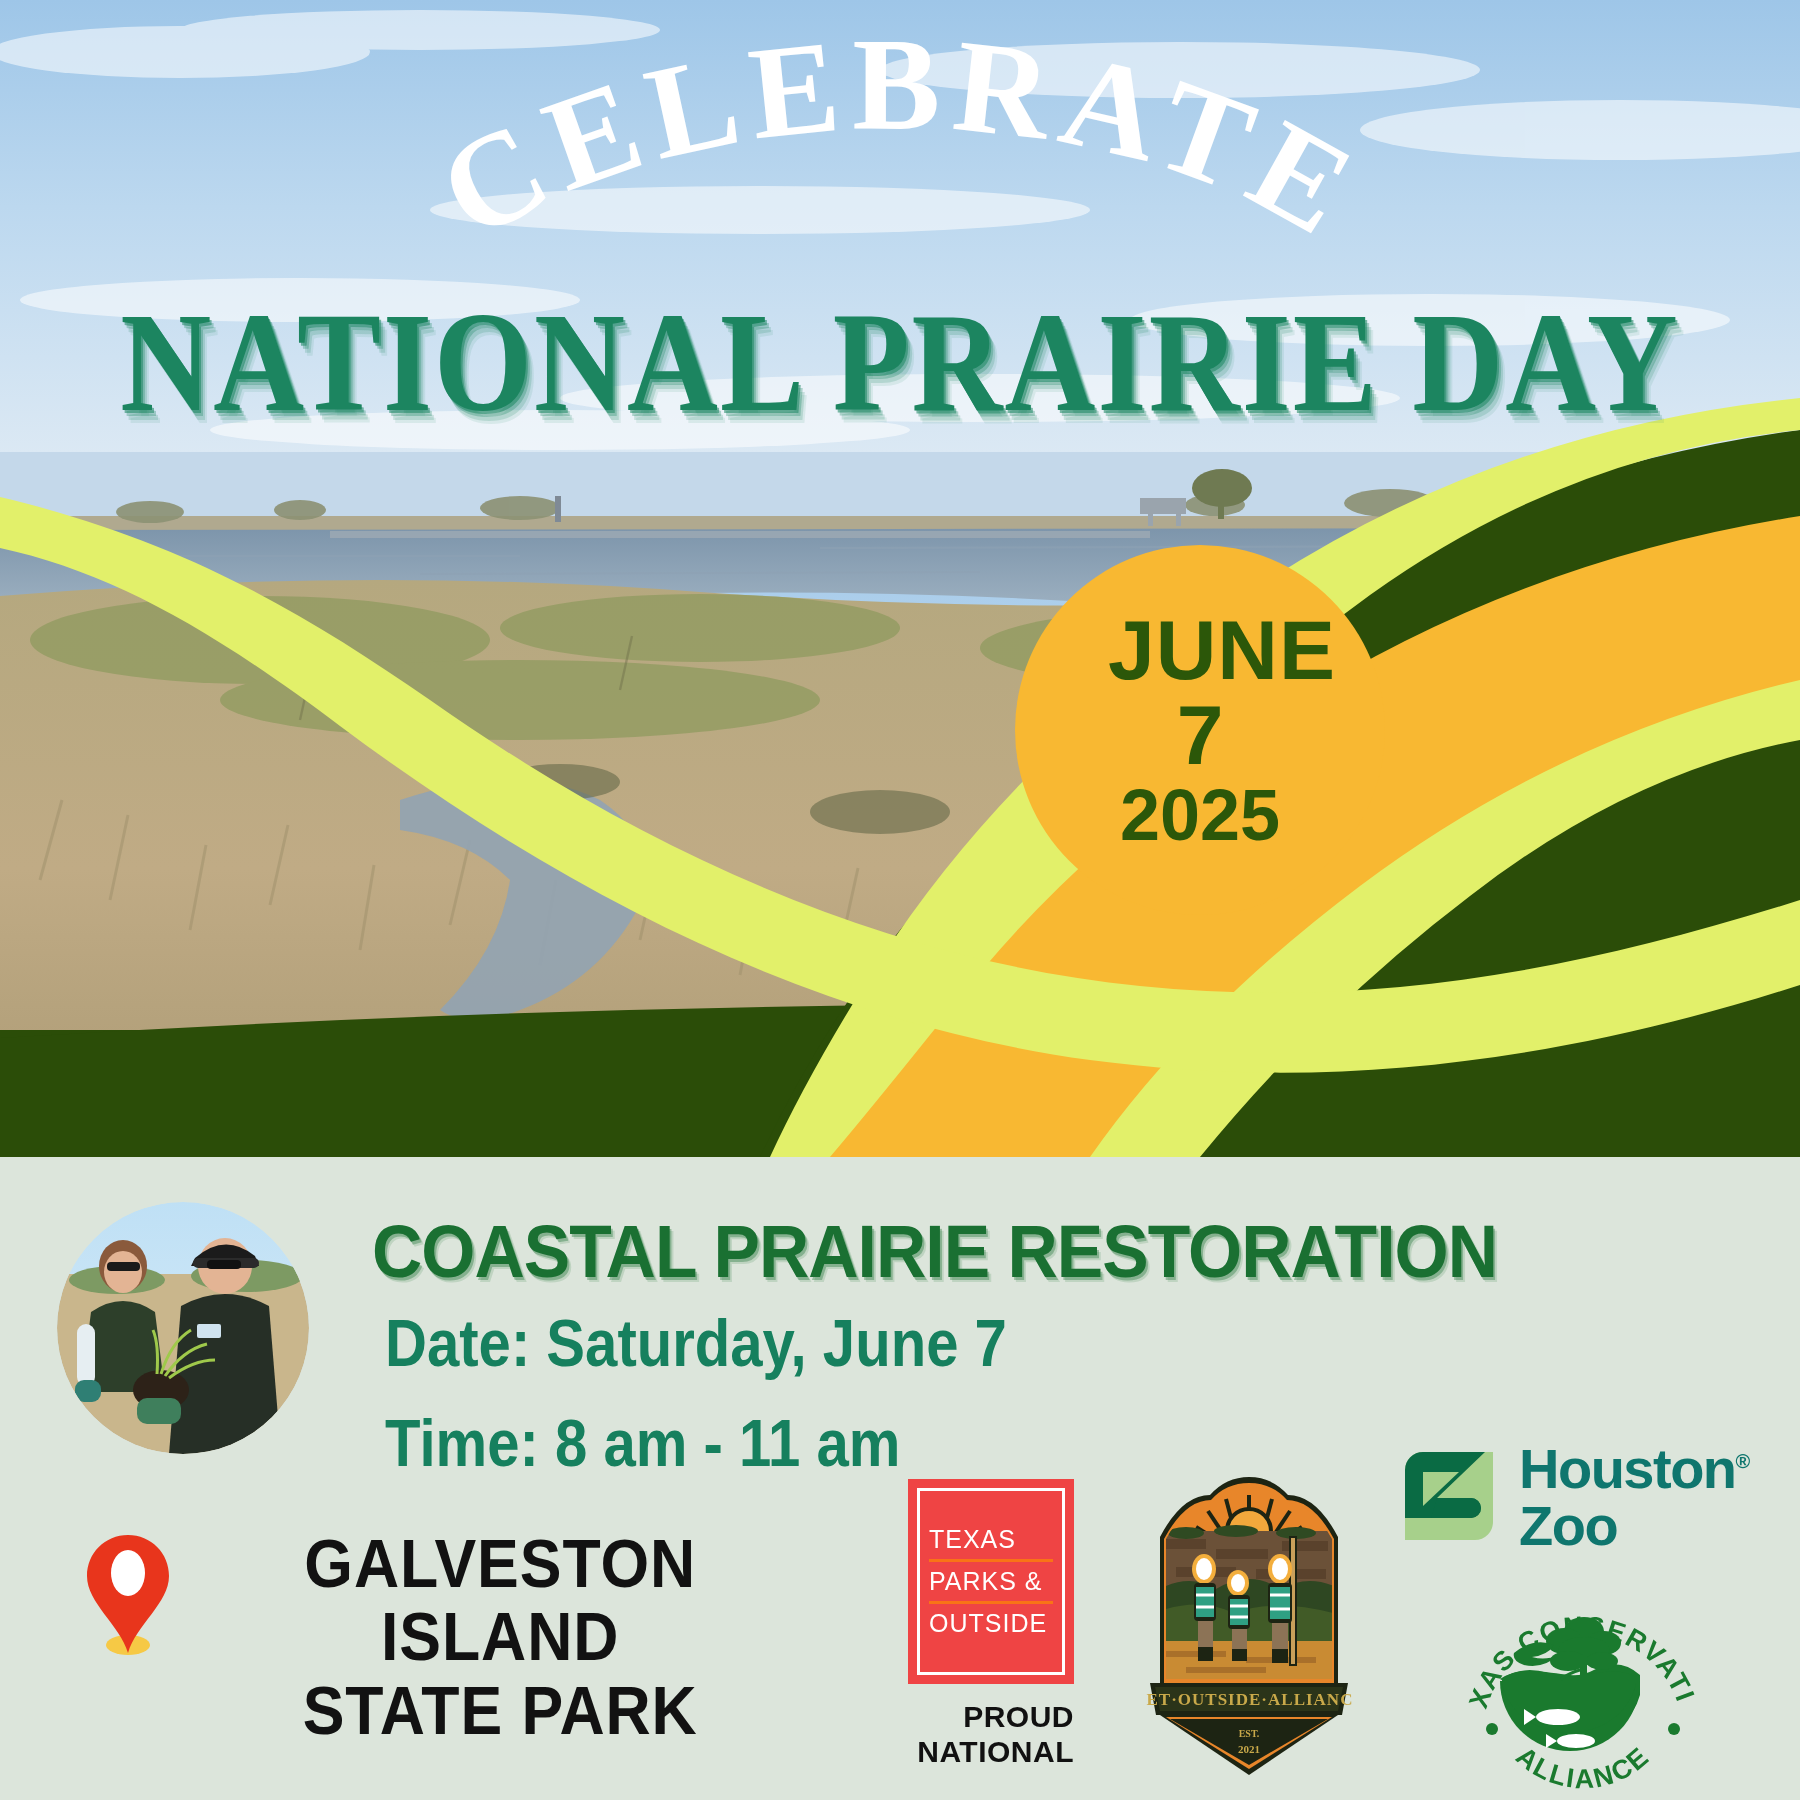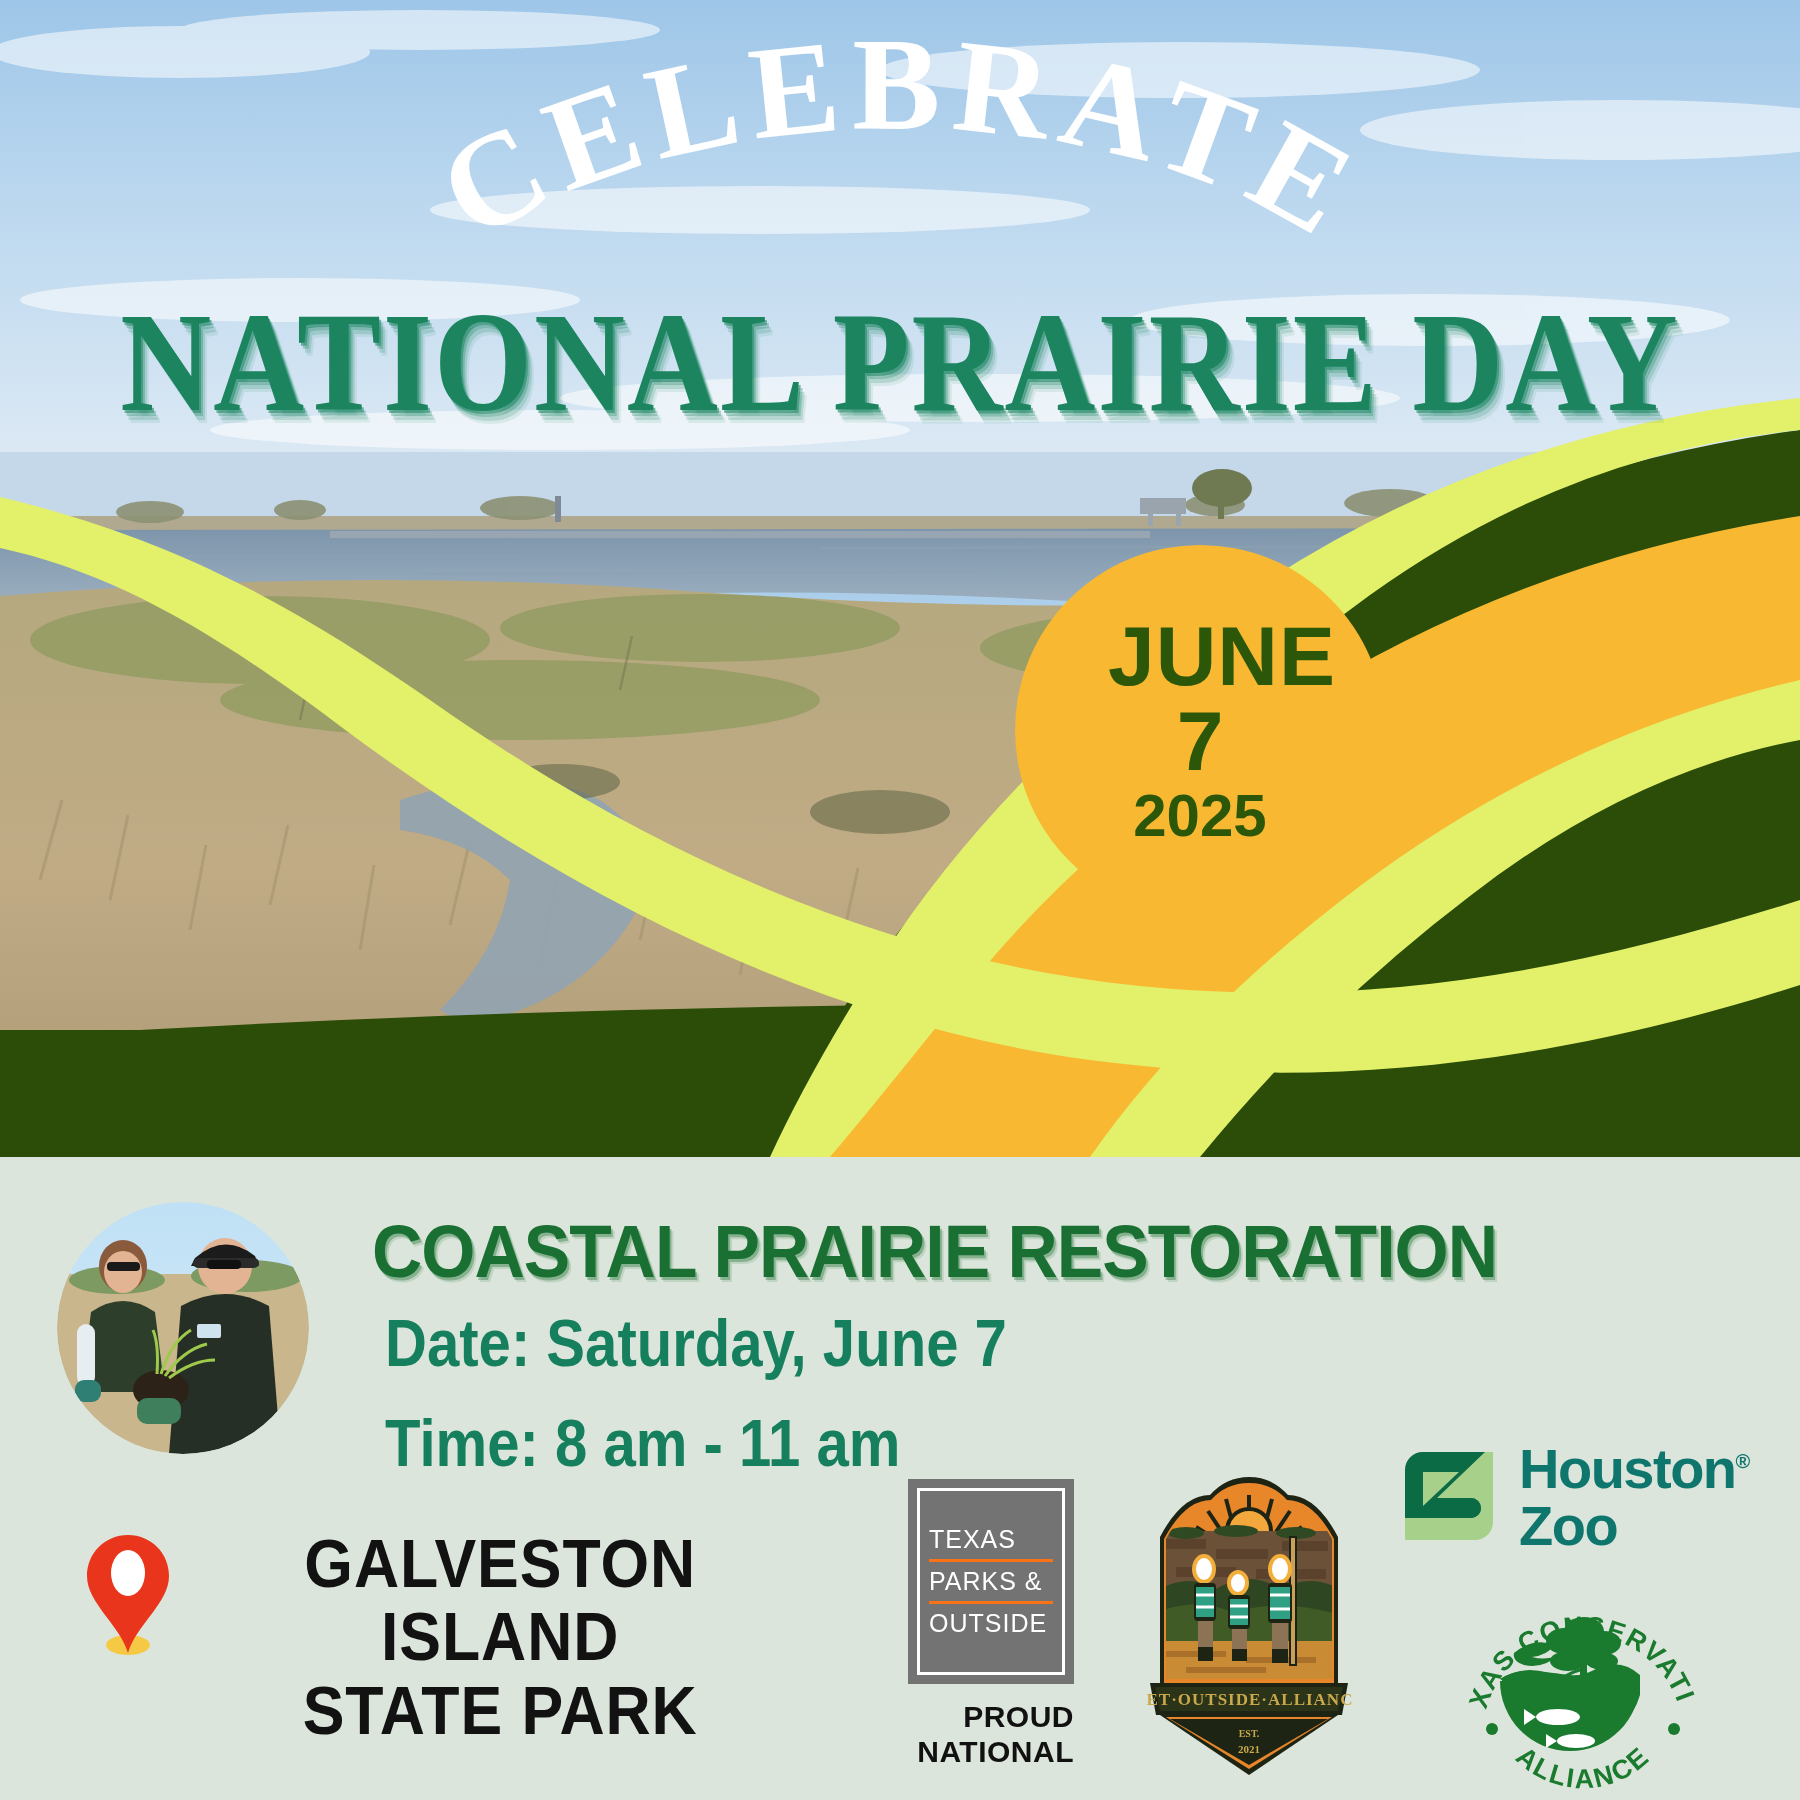--- a/index.html
+++ b/index.html
@@ -51,21 +51,21 @@
     width:370px;height:370px;border-radius:50%;
     background:#F8B832;
     display:flex;flex-direction:column;align-items:center;justify-content:center;
     color:#2C5709;
     font-family:"Liberation Sans", sans-serif;
     font-weight:700;
     line-height:1.02;
   }
   #date-badge .m{font-size:84px;letter-spacing:1px;margin-left:44px;}
   #date-badge .d{font-size:84px;}
-  #date-badge .y{font-size:60px;}
+  #date-badge .y{font-size:72px;}
 
   
   #info{position:absolute;left:0;top:1157px;width:1800px;height:643px;background:#DCE5DB;}
 
   #volunteer-photo{
     position:absolute;left:57px;top:45px;width:252px;height:252px;border-radius:50%;
     overflow:hidden;
   }
   #volunteer-photo svg{display:block;width:252px;height:252px;}
 
@@ -95,21 +95,21 @@
     font-family:"Liberation Sans", sans-serif;
     font-weight:700;font-size:68px;line-height:1.08;
     letter-spacing:1px;
     color:#121212;
     transform:scaleX(.92);transform-origin:left top;
   }
 
   
   #logo-tpwd{position:absolute;left:908px;top:322px;width:180px;height:300px;}
   #logo-tpwd .sq{
-    width:166px;height:205px;background:#737373;
+    width:166px;height:205px;background:#ef4444;
     padding:9px;
   }
   #logo-tpwd .inner{
     width:100%;height:100%;border:3px solid #ffffff;
     display:flex;flex-direction:column;justify-content:center;
     padding:4px 9px;
   }
   #logo-tpwd .l{
     color:#fff;font-family:"Liberation Sans", sans-serif;
     font-weight:400;font-size:25px;letter-spacing:1px;

